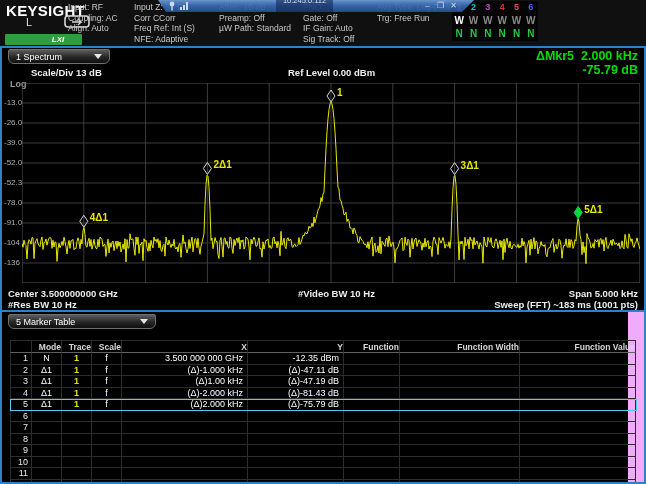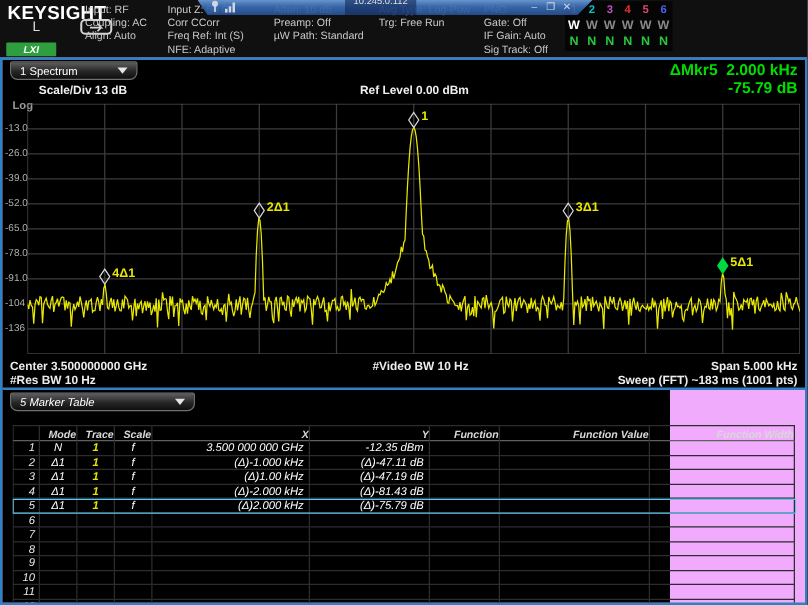--- a/index.html
+++ b/index.html
@@ -3,22 +3,22 @@
 <meta charset="utf-8">
 <style>
   html,body{margin:0;padding:0;background:#222;}
   .screen{position:relative;width:646px;height:484px;background:#f0abfc;overflow:hidden;
           font-family:"Liberation Sans",sans-serif;color:#ccc;}
   
   .header{position:absolute;top:0;left:0;width:646px;height:46px;background:#101010;}
   .brand{position:absolute;left:6px;top:2px;font-size:15px;font-weight:bold;color:#fff;letter-spacing:.3px;}
   .local-l{position:absolute;left:26px;top:16px;font-size:11px;color:#ddd;}
   .remote-icon{position:absolute;left:64px;top:15px;width:28px;height:15px;}
-  .lxi{position:absolute;left:5px;top:34px;width:40px;height:11px;background:#2f9e3f;color:#fff;
-       font-size:8px;font-style:italic;font-weight:bold;text-align:center;line-height:11px;border-radius:1px;}
+  .lxi{position:absolute;left:5px;top:34px;width:48px;height:11px;background:#2f9e3f;color:#fff;
+       font-size:8px;font-style:italic;font-weight:bold;text-align:center;line-height:11px;border-radius:1px;padding-left:29px;}
   .cols{position:absolute;left:68px;top:2px;display:flex;}
   .hcol{flex:none;}
   .hline{font-size:8.5px;line-height:10.5px;white-space:nowrap;color:#c9c9c9;}
   .mpanel{position:absolute;left:452px;top:1px;width:86px;height:40px;background:#050505;
           display:grid;grid-template-columns:repeat(6,1fr);grid-auto-rows:13px;text-align:center;}
   .mnum{font-size:9px;font-weight:bold;line-height:13px;}
   .mw{font-size:10px;font-weight:bold;color:#8a8a8a;line-height:13px;}
   .mw.first{color:#fff;}
   .mn{font-size:10px;font-weight:bold;color:#27c840;line-height:13px;}
   
@@ -29,21 +29,21 @@
   .rdp-left{display:flex;align-items:center;gap:4px;margin-left:10px;}
   .sigbars{display:flex;align-items:flex-end;gap:1px;height:8px;}
   .sigbars i{display:block;width:2px;background:#dce6f5;}
   .rdp-title{margin:0 auto;background:rgba(18,42,92,.6);height:22px;line-height:12px;padding:0 7px;
              font-size:7.5px;color:#e8eef8;border-radius:0 0 5px 5px;white-space:nowrap;}
   .rdp-btn{width:13px;text-align:center;font-size:8px;line-height:12px;color:#dce6f5;cursor:default;}
   .rdp-right{display:flex;margin-right:14px;}
   
   .vwrap{position:absolute;top:46px;left:0;width:646px;height:438px;border:2px solid #2e81c4;box-sizing:border-box;}
   .spec{position:relative;width:642px;height:264px;border-bottom:2px solid #2e81c4;box-sizing:border-box;background:#000;}
-  .mtabwin{position:relative;width:534px;height:170px;background:#000;font-style:italic;}
+  .mtabwin{position:relative;width:626px;height:170px;background:#000;}
   
   .dd{position:absolute;display:flex;align-items:center;justify-content:space-between;padding:0 7px;height:15px;
       background:linear-gradient(180deg,#5d5d5d,#262626 55%,#0f0f0f);border:1px solid #707070;
       border-radius:2px 2px 6px 6px;color:#fff;font-size:9px;box-sizing:border-box;text-align:center;}
   .arr{width:0;height:0;border-left:4px solid transparent;border-right:4px solid transparent;border-top:5px solid #e6e6e6;}
   .scalediv{position:absolute;left:6px;top:19px;font-size:9.5px;font-weight:bold;color:#f0f0f0;margin-left:23px;}
   .reflevel{position:absolute;left:286px;top:19px;font-size:9.5px;font-weight:bold;color:#f0f0f0;}
   .loglabel{position:absolute;left:8px;top:31px;font-size:9px;font-weight:bold;color:#9a9a9a;}
   .dmkr{position:absolute;right:6px;top:1px;text-align:right;color:#00dd00;font-size:12.5px;font-weight:bold;line-height:14px;white-space:nowrap;}
   .plot{position:absolute;left:20px;top:35px;width:618px;height:200px;}
@@ -87,29 +87,29 @@
           <div class="hline">Input Z: 50 Ω</div>
           <div class="hline">Corr CCorr</div>
           <div class="hline">Freq Ref: Int (S)</div>
           <div class="hline">NFE: Adaptive</div>
         </div>
         <div class="hcol" style="width: 84px;">
           <div class="hline">Atten: 10 dB</div>
           <div class="hline">Preamp: Off</div>
           <div class="hline">µW Path: Standard</div>
         </div>
-        <div class="hcol" style="width: 84px;">
-          <div class="hline">Avg Type: Log-Pow</div>
-          <div class="hline">Trg: Free Run</div>
-        </div>
         <div class="hcol" style="width: 74px;">
           <div class="hline">PNO:</div>
           <div class="hline">Gate: Off</div>
           <div class="hline">IF Gain: Auto</div>
           <div class="hline">Sig Track: Off</div>
+        </div>
+        <div class="hcol" style="width: 84px;">
+          <div class="hline">Avg Type: Log-Pow</div>
+          <div class="hline">Trg: Free Run</div>
         </div>
       </div>
     <div class="mpanel" id="marker-panel">
         <span class="mnum" style="color: rgb(207, 207, 0);">1</span>
         <span class="mnum" style="color: rgb(0, 200, 200);">2</span>
         <span class="mnum" style="color: rgb(192, 80, 192);">3</span>
         <span class="mnum" style="color: rgb(224, 48, 48);">4</span>
         <span class="mnum" style="color: rgb(224, 69, 112);">5</span>
         <span class="mnum" style="color: rgb(80, 96, 240);">6</span>
         <span class="mw first">W</span>
@@ -197,21 +197,21 @@
             <path d="M61.79999999999998,132.27692307692308 l4,6 l-4,6 l-4,-6 Z" fill="none" stroke="#d8d8d8" stroke-width="1"></path>
             <text x="67.79999999999998" y="138.27692307692308" fill="#e8e800" font-size="10" font-weight="bold" font-family="&quot;Liberation Sans&quot;,sans-serif">4Δ1</text>
             <path d="M556.2,123.60000000000002 l4,6 l-4,6 l-4,-6 Z" fill="#00d944" stroke="#00d944" stroke-width="1"></path>
             <text x="562.2" y="129.60000000000002" fill="#e8e800" font-size="10" font-weight="bold" font-family="&quot;Liberation Sans&quot;,sans-serif">5Δ1</text>
           </svg></div>
       <div id="ylabs">
           <div class="ylab" style="top: 50px;">-13.0</div>
           <div class="ylab" style="top: 70px;">-26.0</div>
           <div class="ylab" style="top: 90px;">-39.0</div>
           <div class="ylab" style="top: 110px;">-52.0</div>
-          <div class="ylab" style="top: 130px;">-65.0</div>
+          <div class="ylab" style="top: 130px;">-52.3</div>
           <div class="ylab" style="top: 150px;">-78.0</div>
           <div class="ylab" style="top: 170px;">-91.0</div>
           <div class="ylab" style="top: 190px;">-104</div>
           <div class="ylab" style="top: 210px;">-136</div>
         </div>
 
       <div class="ann" style="left:6px;top:240px;">Center 3.500000000 GHz</div>
       <div class="ann" style="left:296px;top:240px;">#Video BW 10 Hz</div>
       <div class="ann" style="right:6px;top:240px;">Span 5.000 kHz</div>
       <div class="ann" style="left:6px;top:251px;">#Res BW 10 Hz</div>
@@ -225,22 +225,22 @@
       </div>
       <div class="tbl" id="mtable">
           <div class="trow thead">
             <div></div>
             <div>Mode</div>
             <div>Trace</div>
             <div>Scale</div>
             <div>X</div>
             <div>Y</div>
             <div>Function</div>
+            <div>Function Width</div>
             <div>Function Value</div>
-            <div>Function Width</div>
           </div>
           <div class="trow">
             <div class="c-num">1</div>
             <div class="c-mode">N</div>
             <div class="c-trace">1</div>
             <div class="c-scale">f</div>
             <div class="c-xy">
               <span></span>
               <span>3.500 000 000 GHz</span>
             </div>

